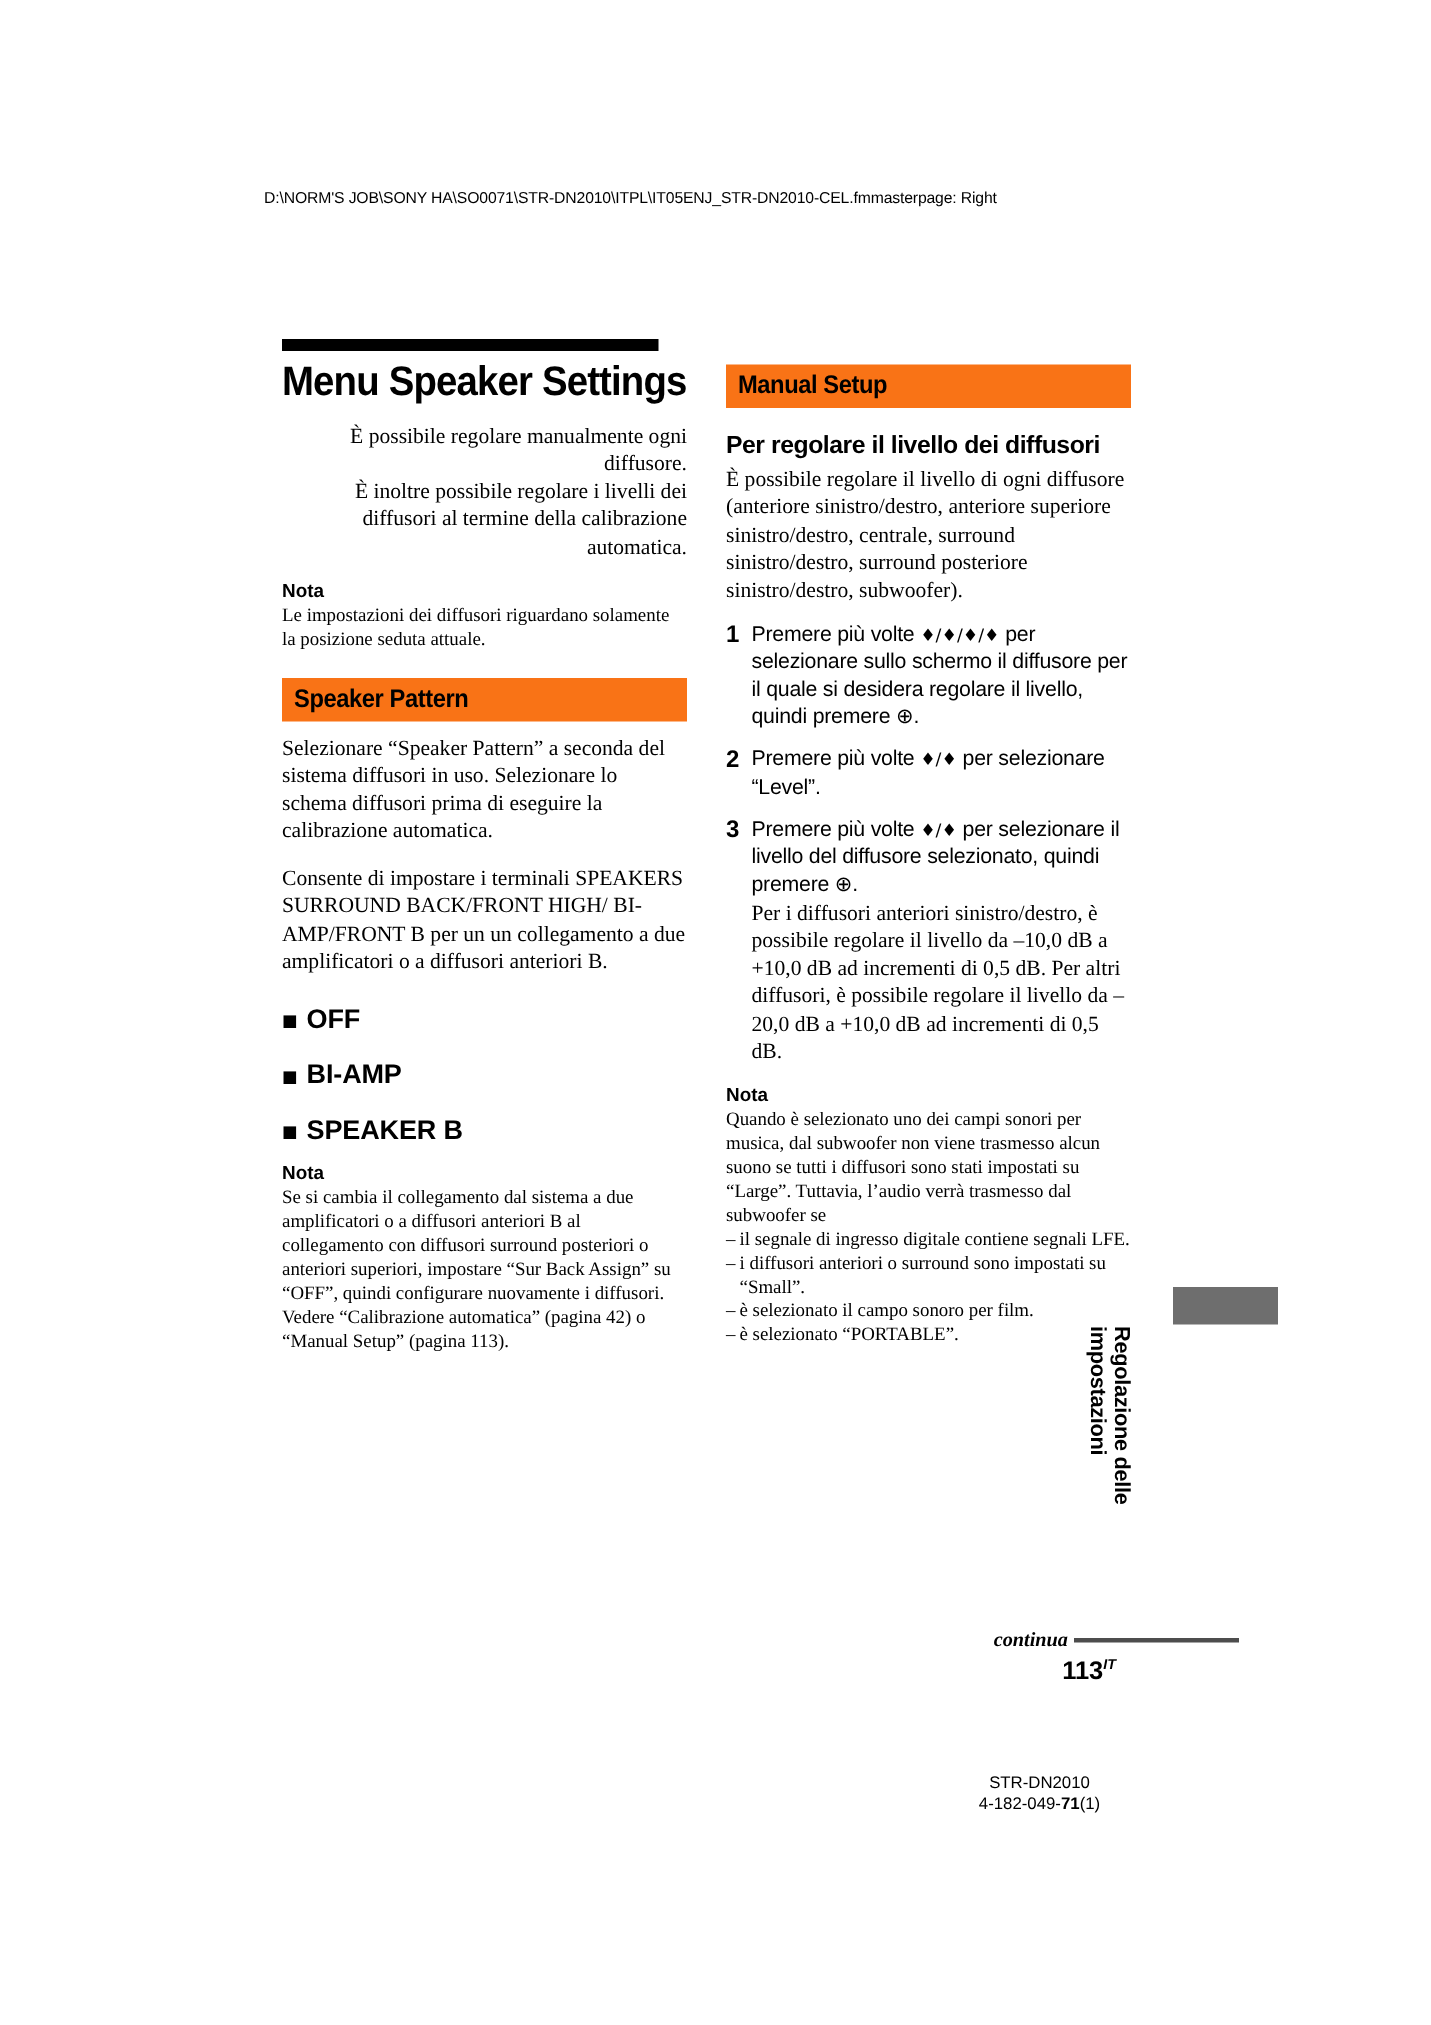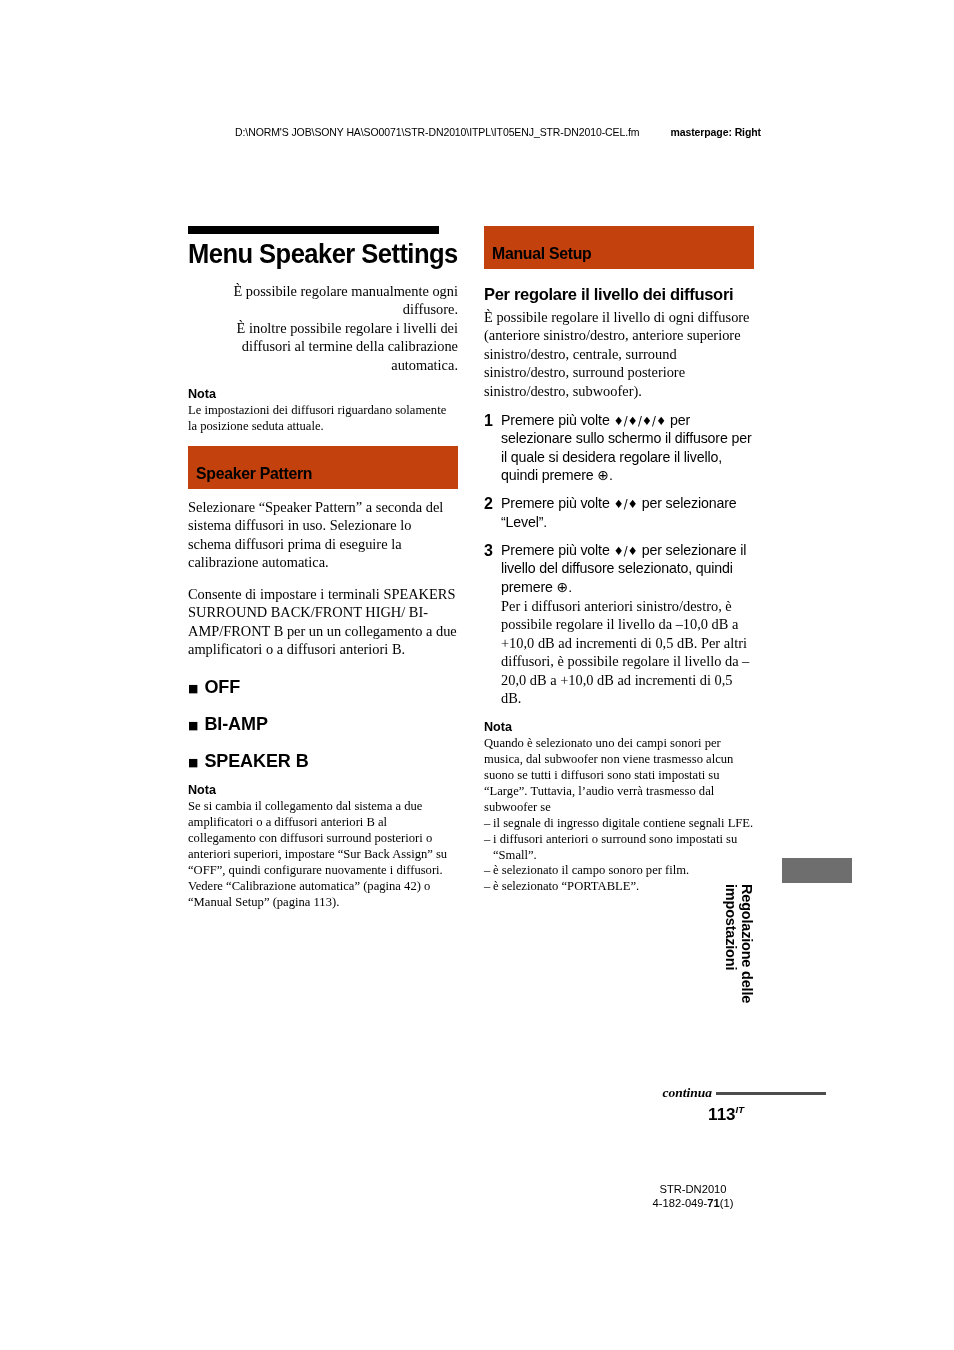--- a/index.html
+++ b/index.html
@@ -24,29 +24,28 @@
   }
 
   
   .doc-header {
     position: absolute;
     left: 176px;
     top: 126px;
     width: 604px;
     display: flex;
     align-items: baseline;
-    justify-content: center;
+    justify-content: flex-start;
     font-family: "Liberation Sans", sans-serif;
     font-size: 10.5px;
     letter-spacing: -0.1px;
     white-space: nowrap;
-    margin-left: 20px;
   }
   .doc-header .path { color: #000; }
-  .doc-header .masterpage { font-weight: bold; padding-left: 31px; }
+  .doc-header .masterpage { font-weight: normal; }
 
   
   .columns {
     position: absolute;
     left: 188px;
     top: 226px;
     width: 586px;
     height: 820px;
   }
   .col {
@@ -71,23 +70,23 @@
     line-height: 1.08;
     letter-spacing: -0.6px;
     transform: scaleX(0.93);
     transform-origin: left center;
     margin: 0 0 13px 0;
     white-space: nowrap;
   }
 
   
   .section-bar {
-    background: #c2410c;
-    padding: 19px 8px 6px 8px;
-    margin: 0 0 9px 0;
+    background: #f97316;
+    padding: 5px 8px 6px 8px;
+    margin: 17px 0 9px 0;
     width: 254px;
     box-sizing: content-box;
   }
   .section-bar .label {
     font-family: "Liberation Sans", sans-serif;
     font-weight: bold;
     font-size: 17px;
     line-height: 1.05;
     letter-spacing: -0.3px;
     transform: scaleX(0.93);

